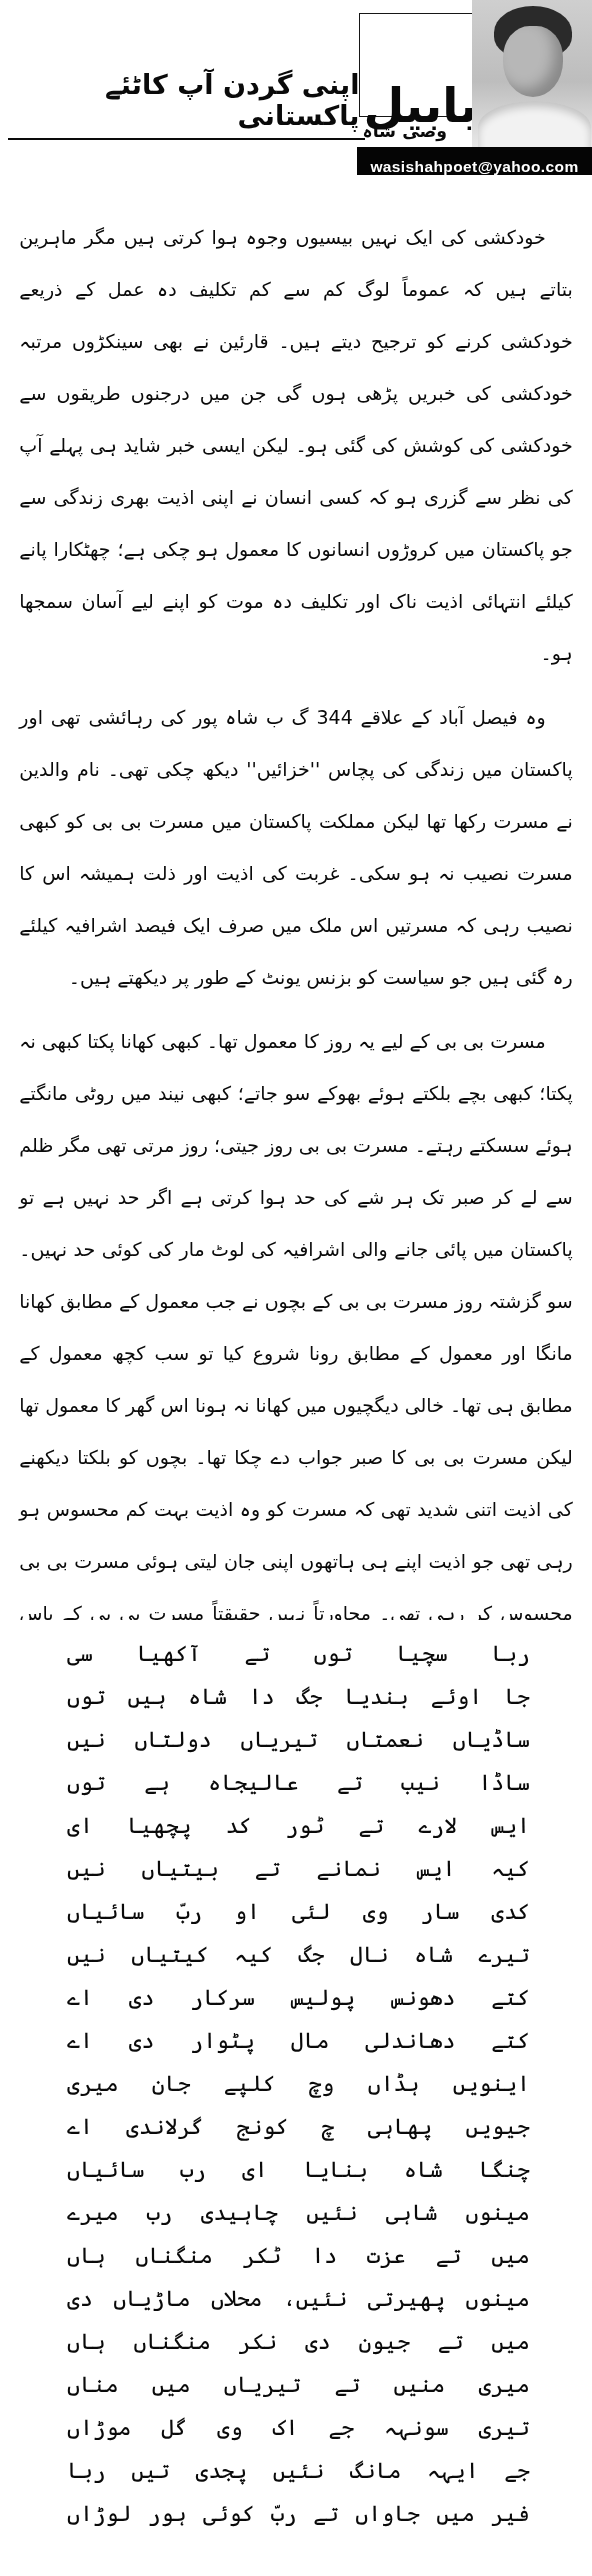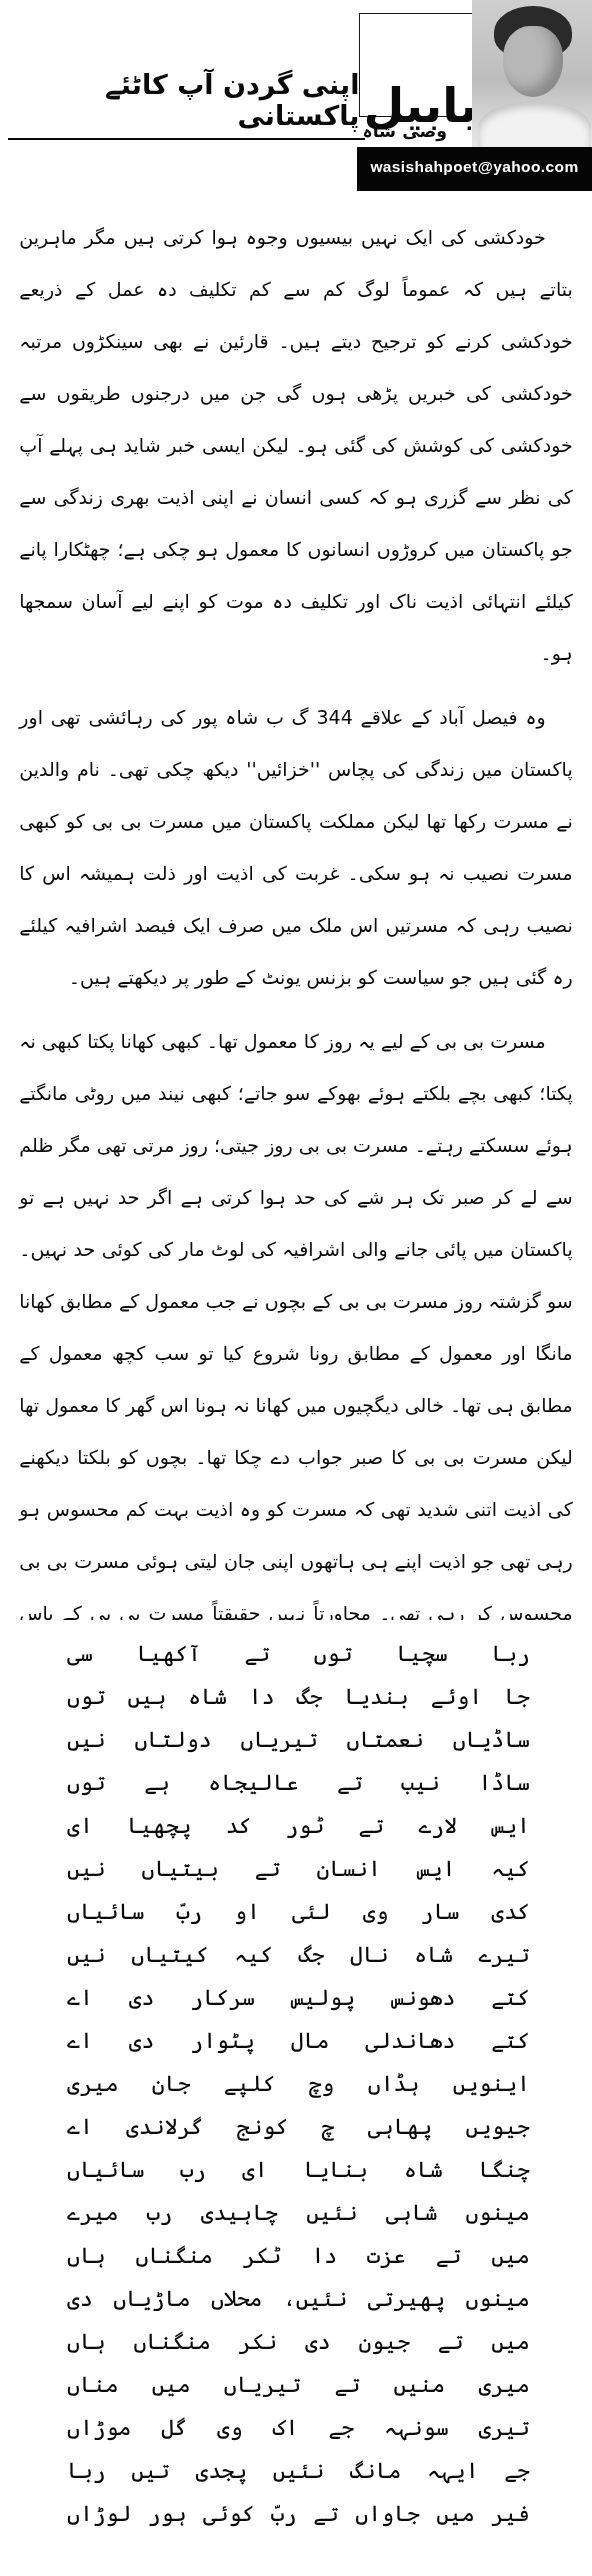--- a/index.html
+++ b/index.html
@@ -30,21 +30,21 @@
     background:#b7b7b7;border-radius:46% 46% 52% 52%;
     box-shadow:inset -9px -7.3px 12.8px rgba(0,0,0,.25);}
   .photo-shirt{position:absolute;bottom:-5.5px;left:5.5px;width:113px;height:53px;
     background:#f2f2f2;border-radius:50% 50% 0 0;
     box-shadow:inset 0 5.5px 9px rgba(0,0,0,.2);}
   .byline{
     position:absolute;top:116px;right:87px;left:5.5px;height:31px;
     text-align:left;font-size:17.3px;font-weight:bold;line-height:31px;
   }
   .email-bar{
-    position:absolute;top:147px;right:0;left:0;height:44px;
+    position:absolute;top:147px;right:0;left:0;height:28px;
     background:#050505;color:#fff;text-align:center;
     font-family:"Liberation Sans",sans-serif;font-weight:bold;
     font-size:15.5px;line-height:40px;letter-spacing:0.4px;direction:ltr;
   }
   
   .title-wrap{
     position:absolute;top:69px;left:8px;width:357px;text-align:right;direction:rtl;
   }
   .title-text{
     display:inline-block;font-size:27px;font-weight:bold;
@@ -100,21 +100,21 @@
     <p>مسرت بی بی کے لیے یہ روز کا معمول تھا۔ کبھی کھانا پکتا کبھی نہ پکتا؛ کبھی بچے بلکتے ہوئے بھوکے سو جاتے؛ کبھی نیند میں روٹی مانگتے ہوئے سسکتے رہتے۔ مسرت بی بی روز جیتی؛ روز مرتی تھی مگر ظلم سے لے کر صبر تک ہر شے کی حد ہوا کرتی ہے اگر حد نہیں ہے تو پاکستان میں پائی جانے والی اشرافیہ کی لوٹ مار کی کوئی حد نہیں۔ سو گزشتہ روز مسرت بی بی کے بچوں نے جب معمول کے مطابق کھانا مانگا اور معمول کے مطابق رونا شروع کیا تو سب کچھ معمول کے مطابق ہی تھا۔ خالی دیگچیوں میں کھانا نہ ہونا اس گھر کا معمول تھا لیکن مسرت بی بی کا صبر جواب دے چکا تھا۔ بچوں کو بلکتا دیکھنے کی اذیت اتنی شدید تھی کہ مسرت کو وہ اذیت بہت کم محسوس ہو رہی تھی جو اذیت اپنے ہی ہاتھوں اپنی جان لیتی ہوئی مسرت بی بی محسوس کر رہی تھی۔ محاورتاً نہیں حقیقتاً مسرت بی بی کے پاس زہر کھانے کو بھی پیسے نہیں تھے سو مسرت بی بی بچوں کو کھانا نہ دے سکنے کے بجائے بچوں کے سامنے اپنے ہی گلے پر چھری پھیرتی ہوئی مچھلی کی طرح تڑپ رہی تھی۔ مسرت بی بی اور بچوں کی چیخ و پکار سن کر محلے والے مسرت بی بی کو ہسپتال لے کر گئے مگر مسرت بی بی نے شکر ادا کیا ہو گا کہ وہ زندگی کی اذیت کی طرف دوبارہ نہ لوٹی کہ اس ملک میں خودکشی کی اذیت زندہ رہنے کی اذیت سے کہیں کم ہو چکی ہے۔</p>
 
   </div>
 
   <div class="poem">
     <div class="poem-line">ربا سچیا توں تے آکھیا سی</div>
     <div class="poem-line">جا اوئے بندیا جگ دا شاہ ہیں توں</div>
     <div class="poem-line">ساڈیاں نعمتاں تیریاں دولتاں نیں</div>
     <div class="poem-line">ساڈا نیب تے عالیجاہ ہے توں</div>
     <div class="poem-line">ایس لارے تے ٹور کد پچھیا ای</div>
-    <div class="poem-line">کیہ ایس انسان تے بیتیاں نیں</div>
+    <div class="poem-line">کیہ ایس نمانے تے بیتیاں نیں</div>
     <div class="poem-line">کدی سار وی لئی او ربّ سائیاں</div>
     <div class="poem-line">تیرے شاہ نال جگ کیہ کیتیاں نیں</div>
     <div class="poem-line">کتے دھونس پولیس سرکار دی اے</div>
     <div class="poem-line">کتے دھاندلی مال پٹوار دی اے</div>
     <div class="poem-line">اینویں ہڈاں وچ کلپے جان میری</div>
     <div class="poem-line">جیویں پھاہی چ کونج گرلاندی اے</div>
     <div class="poem-line">چنگا شاہ بنایا ای رب سائیاں</div>
     <div class="poem-line">مینوں شاہی نئیں چاہیدی رب میرے</div>
     <div class="poem-line">میں تے عزت دا ٹکر منگناں ہاں</div>
     <div class="poem-line">مینوں پھیرتی نئیں، محلاں ماڑیاں دی</div>

